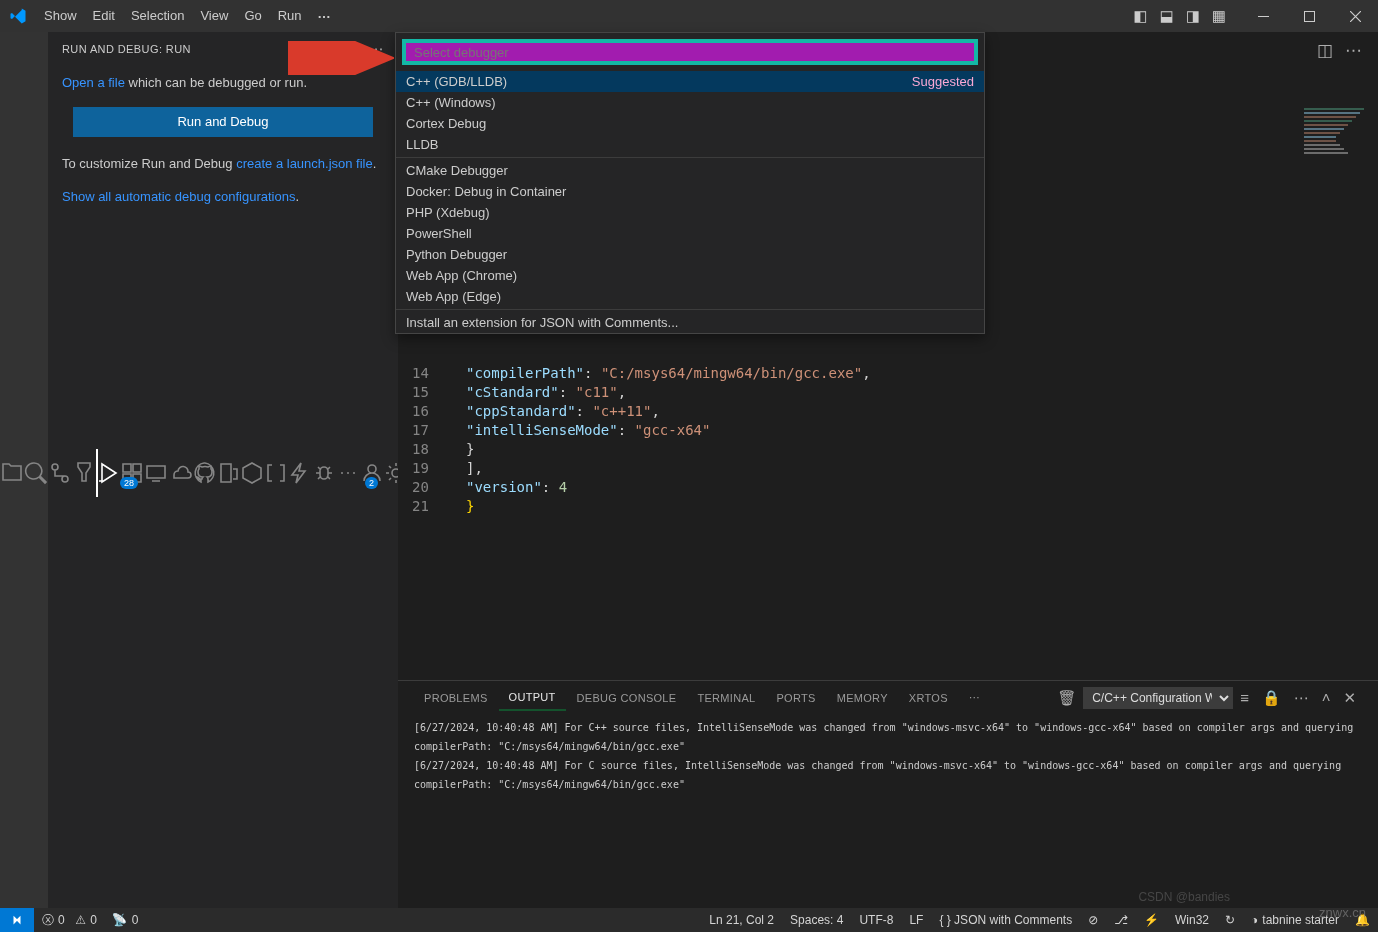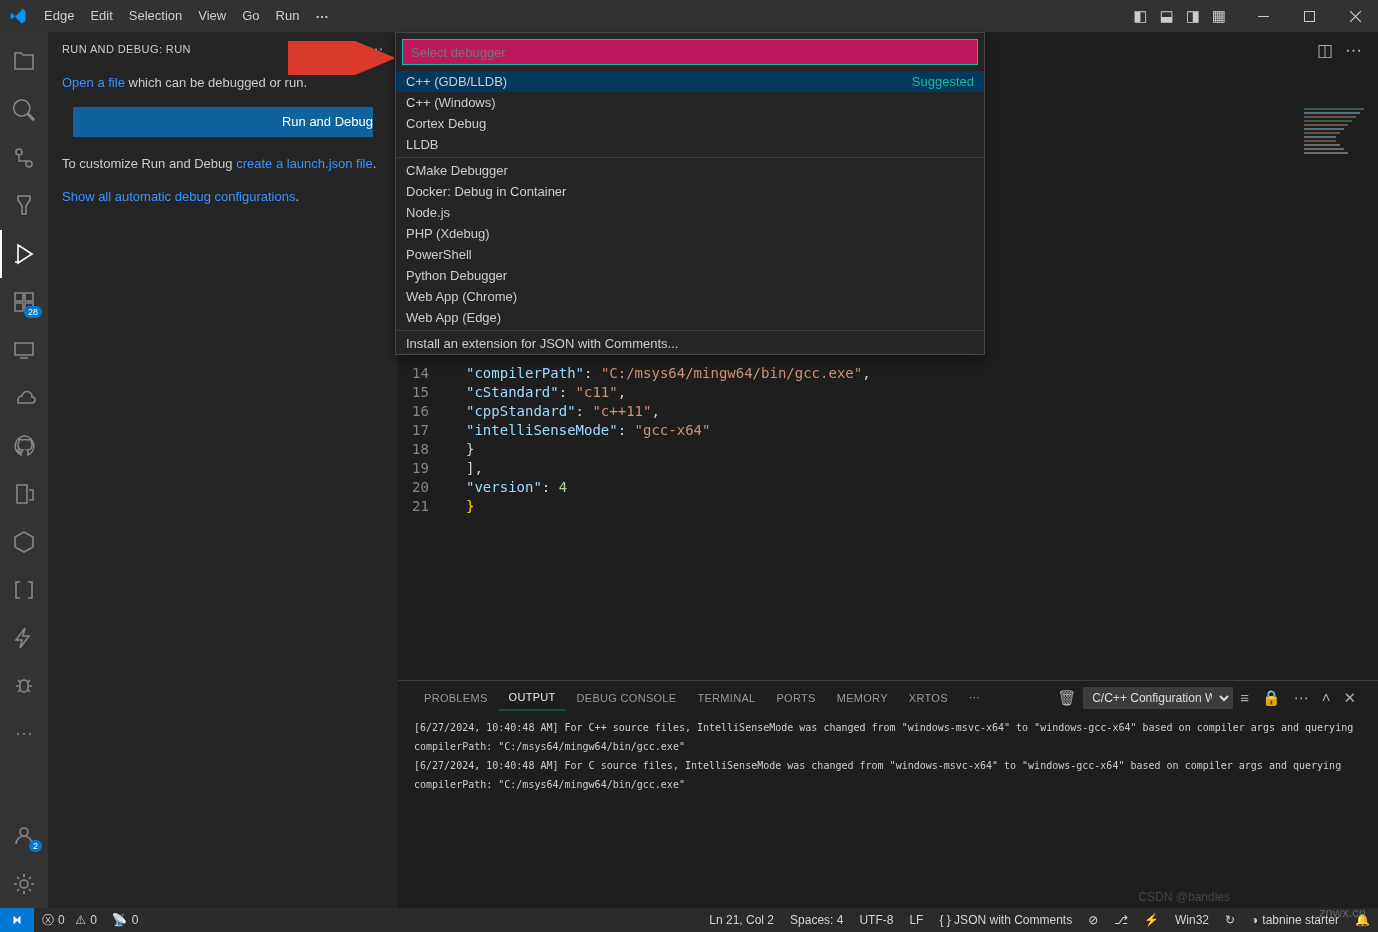--- a/index.html
+++ b/index.html
@@ -13,36 +13,36 @@
   .title-bar .menu-item { padding: 0 8px; line-height: 32px; cursor: default; }
   .title-bar .menu-overflow { padding: 0 8px; font-weight: bold; }
   .title-bar .spacer { flex: 1; }
   .title-bar .layout-controls { display: flex; margin-right: 8px; }
   .title-bar .layout-controls span { padding: 6px 6px; font-size: 15px; color: #ccc; }
   .title-bar .win-controls { display: flex; }
   .title-bar .win-controls .wbtn { width: 46px; height: 32px; display: flex; align-items: center; justify-content: center; }
   
   
   .main-area { display: flex; height: calc(932px - 32px - 24px); }
-  .activity-bar { width: 48px; background: #333333; display: flex; flex-direction: column; align-items: center; padding-top: 6px; }
+  .activity-bar { width: 48px; background: #333333; display: flex; flex-direction: row; align-items: center; padding-top: 6px; }
   .activity-bar .act-item { width: 48px; height: 48px; display: flex; align-items: center; justify-content: center; color: #868686; position: relative; }
   .activity-bar .act-item.active { color: #fff; }
   .activity-bar .act-item.active::before { content: ""; position: absolute; left: 0; top: 0; bottom: 0; width: 2px; background: #fff; }
   .activity-bar .act-item svg { width: 24px; height: 24px; }
   .activity-bar .act-badge { position: absolute; bottom: 8px; right: 6px; background: #0078d4; color: #fff; font-size: 9px; border-radius: 8px; padding: 1px 4px; line-height: 10px; }
   .activity-bar .flex-spacer { flex: 1; }
 
   
   .side-bar { width: 350px; background: #252526; display: flex; flex-direction: column; }
   .side-header { height: 34px; display: flex; align-items: center; padding: 0 14px; color: #ccc; font-size: 11px; letter-spacing: 0.4px; justify-content: space-between; }
   .side-header .hdr-icons span { margin-left: 6px; color: #aeaeae; font-size: 15px; }
   .side-body { padding: 8px 14px 0; color: #ccc; font-size: 13px; }
   .side-body .link { color: #3794ff; cursor: pointer; }
   .side-body p { line-height: 1.45; margin-bottom: 14px; }
-  .run-btn { display: block; width: 300px; margin: 2px auto 18px; background: #0e639c; color: #fff; border: none; height: 30px; font-size: 13px; text-align: right; }
+  .run-btn { display: block; width: 300px; margin: 2px auto 18px; background: #0e639c; color: #fff; border: none; height: 30px; font-size: 13px; }
 
   
   .editor-col { flex: 1; display: flex; flex-direction: column; position: relative; background: #1e1e1e; }
   .tab-strip { height: 36px; display: flex; align-items: center; justify-content: flex-end; padding-right: 10px; }
   .tab-strip .tab-ctrl { color: #aeaeae; font-size: 17px; padding: 4px 6px; }
   .editor-scroll { flex: 1; position: relative; overflow: hidden; }
   .gutter-line { display: flex; font-family: Consolas, monospace; font-size: 14px; line-height: 19px; }
   .gutter-line .num { width: 54px; text-align: left; padding-right: 18px; color: #858585; }
   .code-area { padding-top: 296px;  padding-left: 14px; position: relative; }
   .tok-str { color: #ce9178; }
@@ -66,44 +66,44 @@
 
   
   .status-bar { height: 24px; background: #2b2b2b; color: #d4d4d4; display: flex; align-items: center; font-size: 12px; }
   .status-bar .sb-item { padding: 0 8px; height: 24px; display: flex; align-items: center; gap: 4px; }
   .status-bar .sb-remote { background: #0078d4; color: #fff; width: 34px; justify-content: center; }
   .status-bar .sb-spacer { flex: 1; }
 
   
   .quick-pick { position: absolute; top: 32px; left: 395px; width: 590px; background: #252526; border: 1px solid #454545; z-index: 50; box-shadow: 0 5px 12px rgba(0,0,0,.4); }
   .quick-pick .qp-input { margin: 6px; }
-  .quick-pick .qp-input input { width: 100%; height: 26px; background: #be185d; border: 1px solid #14b8a6; color: #ccc; padding: 0 8px; font-size: 13px; outline: none; }
+  .quick-pick .qp-input input { width: 100%; height: 26px; background: #a21caf; border: 4px solid #14b8a6; color: #ccc; padding: 0 8px; font-size: 13px; outline: none; }
   .qp-list .qp-row { display: flex; padding: 3px 10px; justify-content: space-between; cursor: default; }
   .qp-list .qp-row.selected { background: #04395e; }
-  .qp-list .qp-row .hint { color: #14b8a6; }
+  .qp-list .qp-row .hint { color: #f9a8d4; }
   .qp-sep { border-top: 1px solid #3c3c3c; margin: 2px 0; }
 
   
   .arrow-anno { position: absolute; top: 41px; left: 284px; z-index: 60; }
   .arrow-anno svg { width: 110px; height: 34px; }
 
   .watermark { position: absolute; right: 12px; bottom: 12px; color: #888; font-size: 13px; opacity: .6; }
   .watermark2 { position: absolute; right: 148px; bottom: 28px; color: #666; font-size: 12px; opacity: .55; }
 </style>
 </head>
 <body>
 
 <div class="title-bar">
   <div class="logo">
     <svg viewBox="0 0 24 24">
         <path fill="#0098ff" d="M17 2l5 3v14l-5 3-9-9 9-9zM4 8l4 4-4 4-2-1V9z"></path>
       </svg>
   </div>
   <div class="menu" id="menu-bar">
-      <span class="menu-item">Edge</span>
+      <span class="menu-item">Show</span>
       <span class="menu-item">Edit</span>
       <span class="menu-item">Selection</span>
       <span class="menu-item">View</span>
       <span class="menu-item">Go</span>
       <span class="menu-item">Run</span>
     </div>
   <span class="menu-overflow">⋯</span>
   <div class="spacer"></div>
   <div class="layout-controls" id="layout-ctrls">
       <span>◧</span>
@@ -369,23 +369,20 @@
         <span>LLDB</span>
       </div>
       <div class="qp-sep"></div>
       <div class="qp-row">
         <span>CMake Debugger</span>
       </div>
       <div class="qp-row">
         <span>Docker: Debug in Container</span>
       </div>
       <div class="qp-row">
-        <span>Node.js</span>
-      </div>
-      <div class="qp-row">
         <span>PHP (Xdebug)</span>
       </div>
       <div class="qp-row">
         <span>PowerShell</span>
       </div>
       <div class="qp-row">
         <span>Python Debugger</span>
       </div>
       <div class="qp-row">
         <span>Web App (Chrome)</span>

